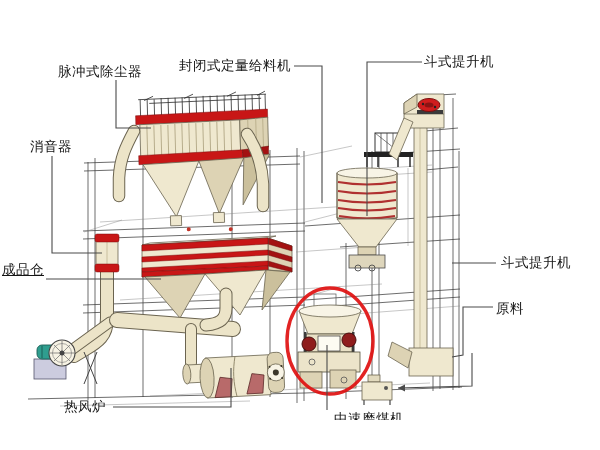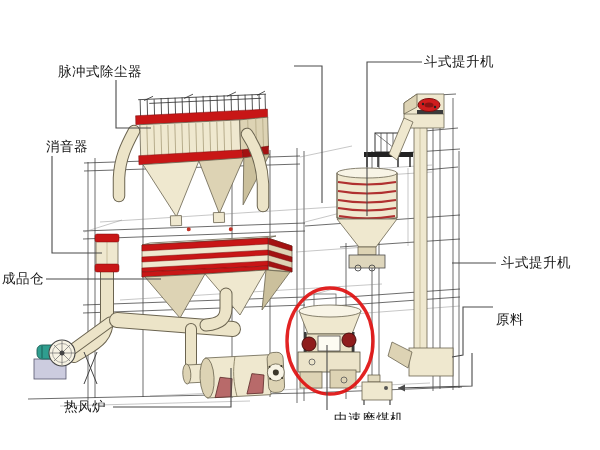--- a/index.html
+++ b/index.html
@@ -303,20 +303,21 @@
     <polyline class="co" points="496,263 452,263"></polyline>
     <polyline class="co" points="493,307 463,307 463,355 452,357"></polyline>
     <polyline class="co" points="472,353 472,386 398,388"></polyline>
     <polygon points="398,388 405,384.5 405,391.5" fill="#4a4a4a"></polygon>
     <polyline class="co" points="113,407 231,407 231,368"></polyline>
     <polyline class="co" points="327,410 327,345"></polyline>
   </g>
 </svg>
 
   <div class="lbl" style="left:58px;top:64px;">脉冲式除尘器</div>
+  <div class="lbl" style="left:179px;top:58px;">封闭式定量给料机</div>
   <div class="lbl" style="left:424px;top:54px;">斗式提升机</div>
-  <div class="lbl" style="left:46px;top:139px;">消音器</div>
-  <div class="lbl" style="left:2px;top:271px;">成品仓</div>
+  <div class="lbl" style="left:30px;top:139px;">消音器</div>
+  <div class="lbl" style="left:2px;top:262px;text-decoration:underline;">成品仓</div>
   <div class="lbl" style="left:501px;top:255px;">斗式提升机</div>
-  <div class="lbl" style="left:496px;top:312px;">原料</div>
+  <div class="lbl" style="left:496px;top:301px;">原料</div>
   <div class="lbl" style="left:64px;top:399px;text-align:center;">热风炉</div>
   <div class="lbl" style="left:299px;top:411px;margin-left:35px;">中速磨煤机</div>
 </div>
 
 </body></html>

